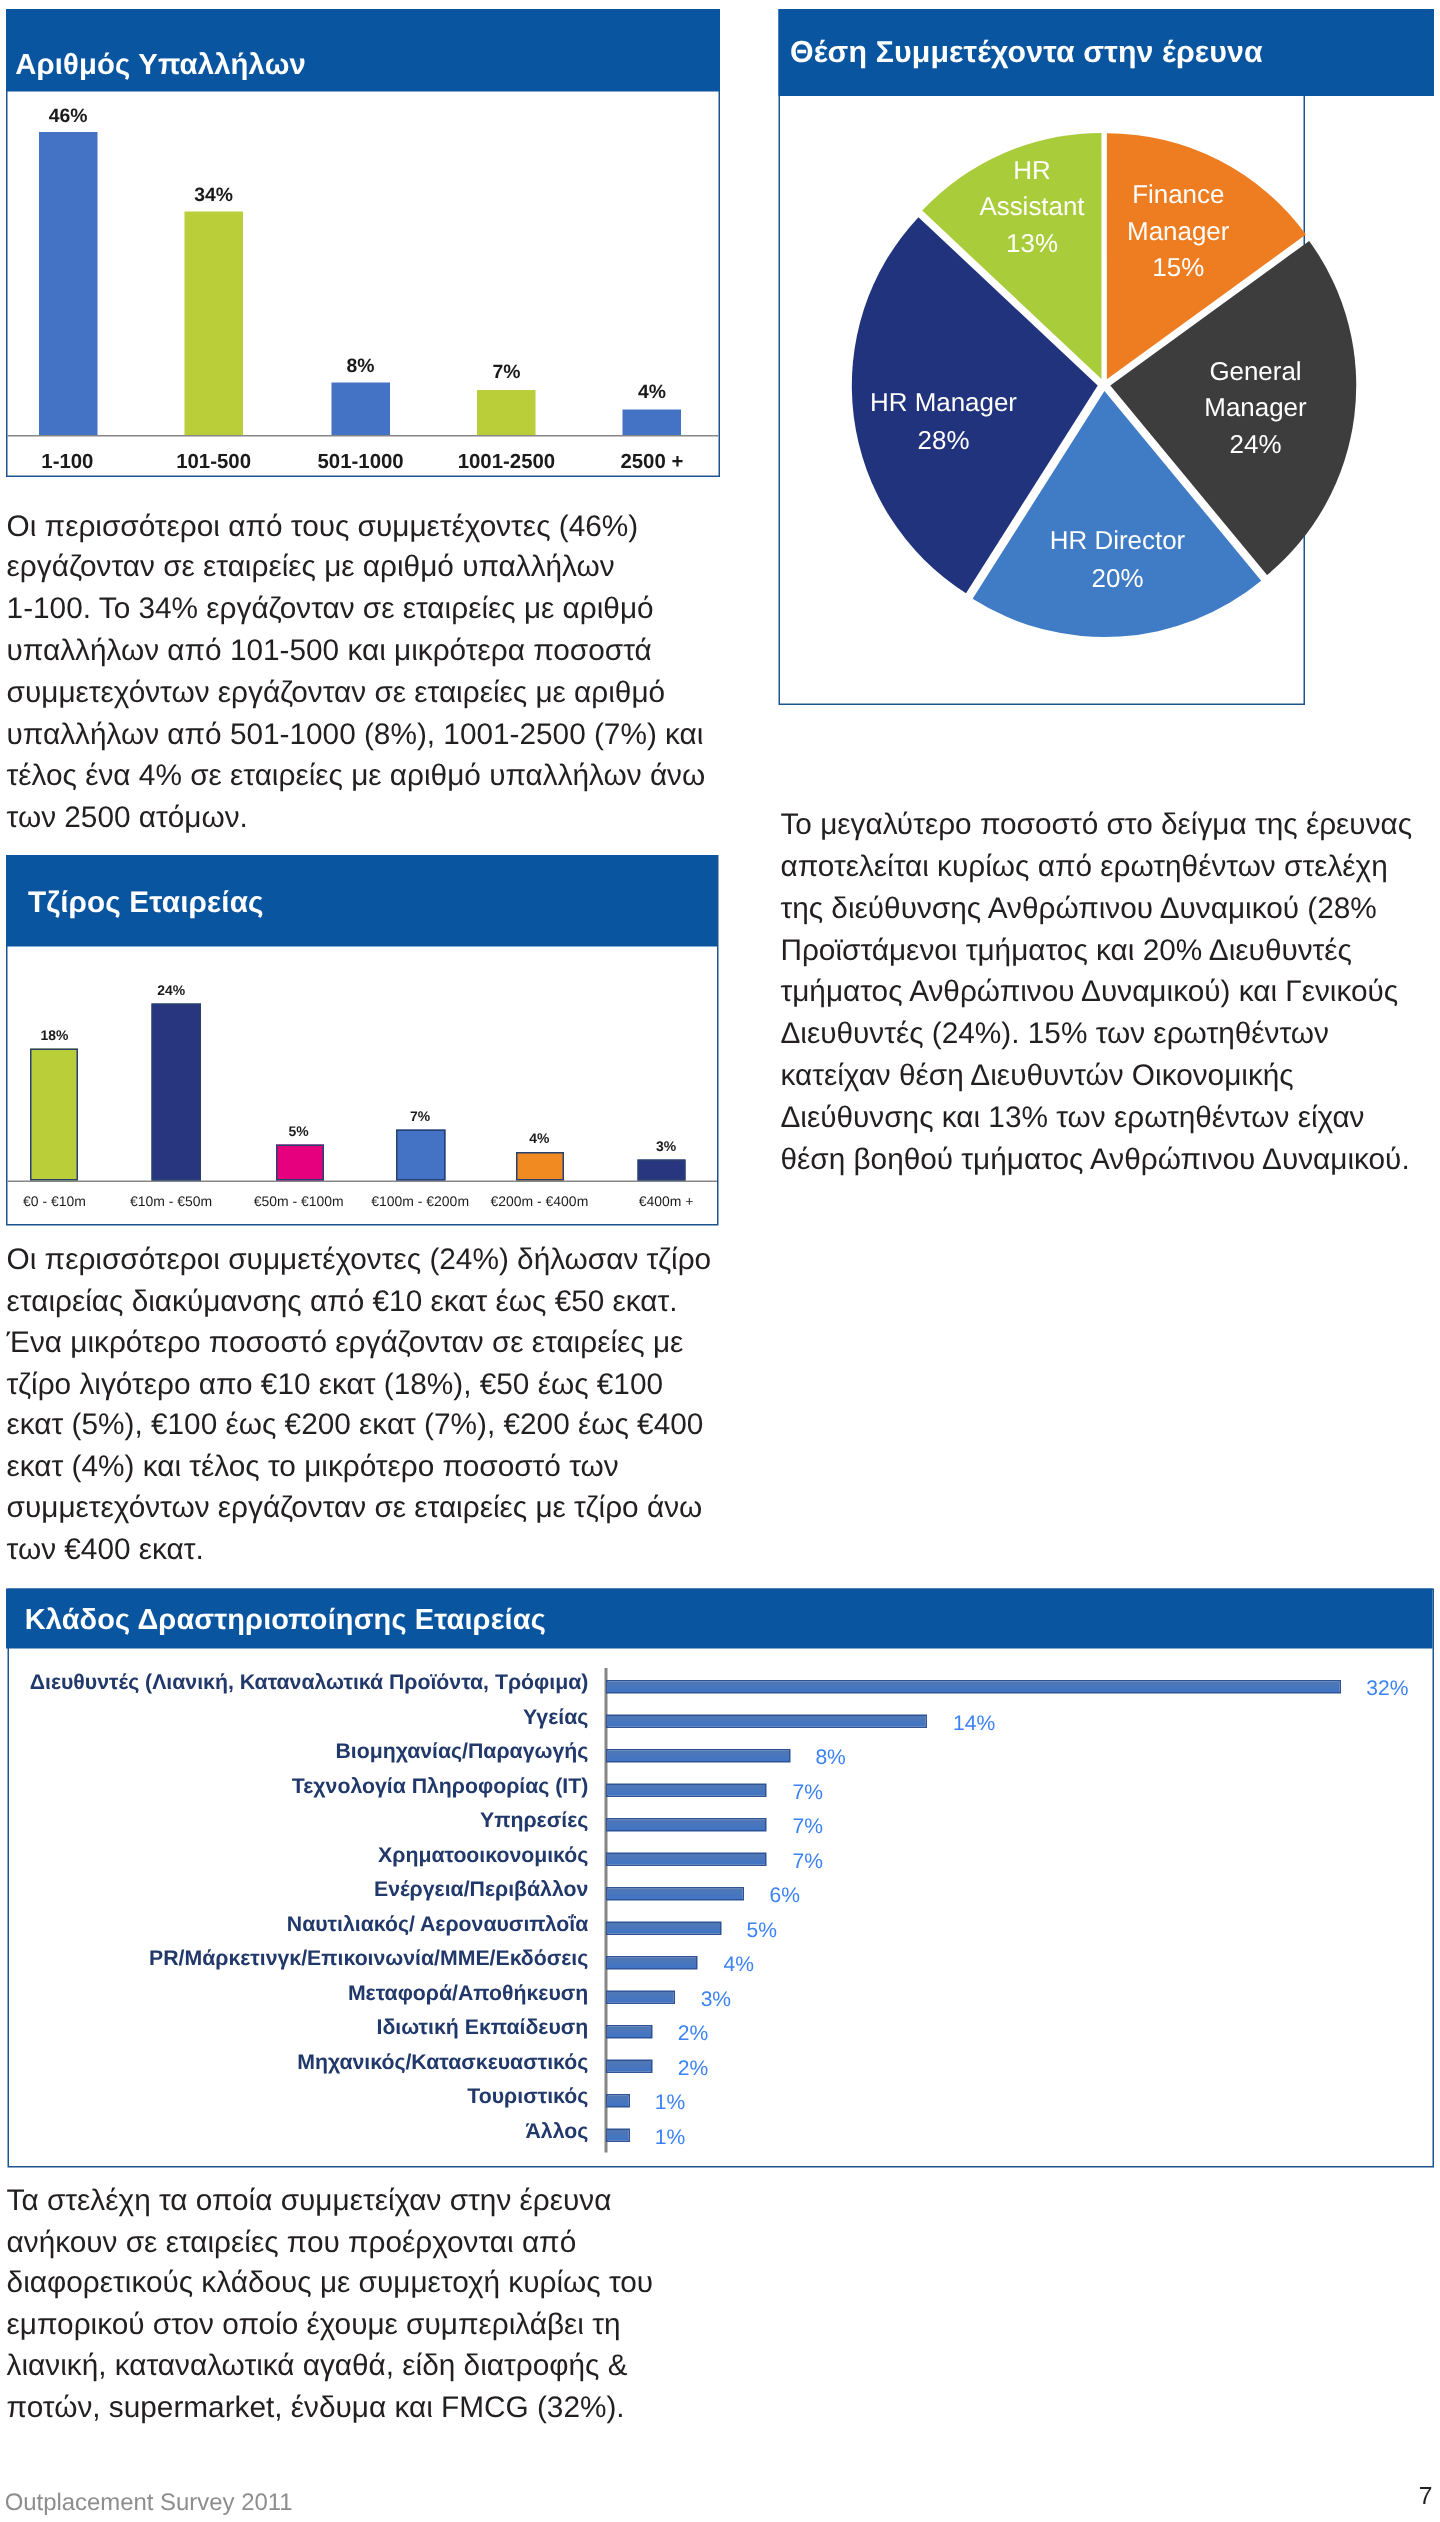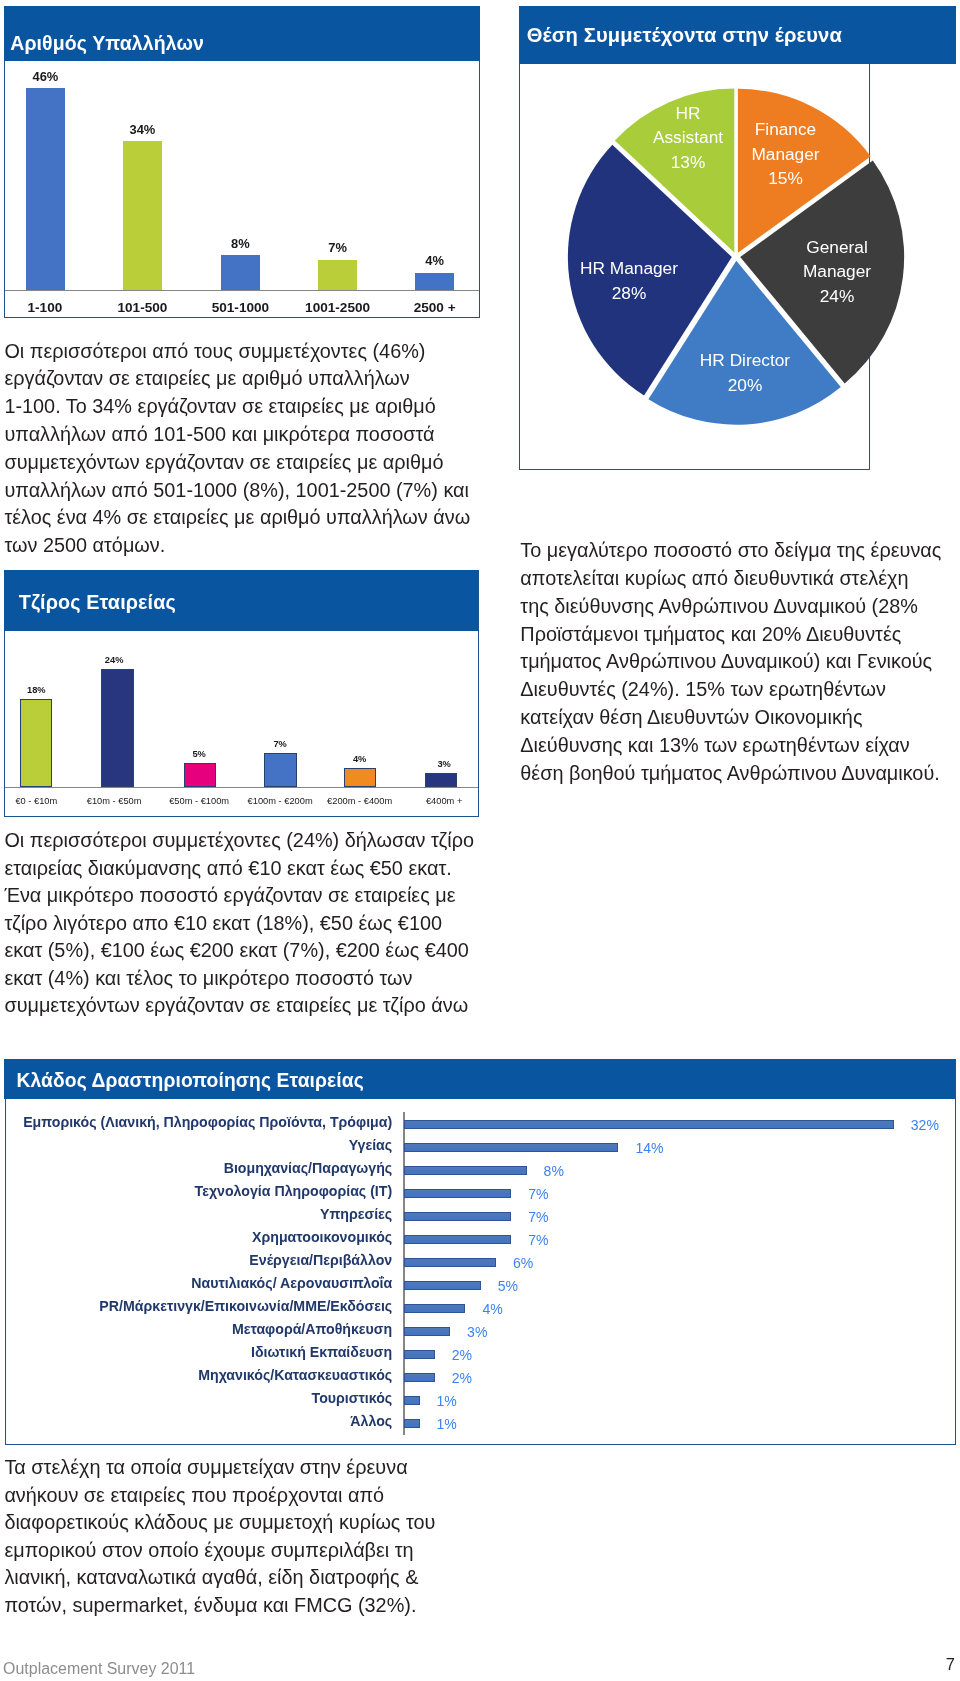--- a/index.html
+++ b/index.html
@@ -127,21 +127,21 @@
       <div class="bar" style="box-sizing:border-box;border:0.6px solid #2e5496;left:400.0px;top:152.9px;width:107.1px;height:9.6px;background:linear-gradient(to bottom,#5078b4,#4174c6);"></div>
       <div class="bar" style="box-sizing:border-box;border:0.6px solid #2e5496;left:400.0px;top:175.9px;width:107.1px;height:9.6px;background:linear-gradient(to bottom,#5078b4,#4174c6);"></div>
       <div class="bar" style="box-sizing:border-box;border:0.6px solid #2e5496;left:400.0px;top:198.9px;width:91.8px;height:9.6px;background:linear-gradient(to bottom,#5078b4,#4174c6);"></div>
       <div class="bar" style="box-sizing:border-box;border:0.6px solid #2e5496;left:400.0px;top:221.9px;width:76.5px;height:9.6px;background:linear-gradient(to bottom,#5078b4,#4174c6);"></div>
       <div class="bar" style="box-sizing:border-box;border:0.6px solid #2e5496;left:400.0px;top:244.9px;width:61.2px;height:9.6px;background:linear-gradient(to bottom,#5078b4,#4174c6);"></div>
       <div class="bar" style="box-sizing:border-box;border:0.6px solid #2e5496;left:400.0px;top:267.9px;width:45.9px;height:9.6px;background:linear-gradient(to bottom,#5078b4,#4174c6);"></div>
       <div class="bar" style="box-sizing:border-box;border:0.6px solid #2e5496;left:400.0px;top:290.9px;width:30.6px;height:9.6px;background:linear-gradient(to bottom,#5078b4,#4174c6);"></div>
       <div class="bar" style="box-sizing:border-box;border:0.6px solid #2e5496;left:400.0px;top:313.9px;width:30.6px;height:9.6px;background:linear-gradient(to bottom,#5078b4,#4174c6);"></div>
       <div class="bar" style="box-sizing:border-box;border:0.6px solid #2e5496;left:400.0px;top:336.9px;width:15.3px;height:9.6px;background:linear-gradient(to bottom,#5078b4,#4174c6);"></div>
       <div class="bar" style="box-sizing:border-box;border:0.6px solid #2e5496;left:400.0px;top:359.9px;width:15.3px;height:9.6px;background:linear-gradient(to bottom,#5078b4,#4174c6);"></div>
-      <div class="sectorcat" style="left:-4.6px;top:55.7px;width:392.6px;font-size:14.18px;line-height:17px;">Εμπορικός (Λιανική, Πληροφορίας Προϊόντα, Τρόφιμα)</div>
+      <div class="sectorcat" style="left:-4.6px;top:55.7px;width:392.6px;font-size:14.18px;line-height:17px;">Διευθυντές (Λιανική, Καταναλωτικά Προϊόντα, Τρόφιμα)</div>
       <div class="sectorcat" style="left:-4.6px;top:78.7px;width:392.6px;font-size:14.18px;line-height:17px;">Υγείας</div>
       <div class="sectorcat" style="left:-4.6px;top:101.7px;width:392.6px;font-size:14.18px;line-height:17px;">Βιομηχανίας/Παραγωγής</div>
       <div class="sectorcat" style="left:-4.6px;top:147.7px;width:392.6px;font-size:14.18px;line-height:17px;">Υπηρεσίες</div>
       <div class="sectorcat" style="left:-4.6px;top:124.7px;width:392.6px;font-size:14.18px;line-height:17px;">Τεχνολογία Πληροφορίας (ΙΤ)</div>
       <div class="sectorcat" style="left:-4.6px;top:170.7px;width:392.6px;font-size:14.18px;line-height:17px;">Χρηματοοικονομικός</div>
       <div class="sectorcat" style="left:-4.6px;top:193.7px;width:392.6px;font-size:14.18px;line-height:17px;">Ενέργεια/Περιβάλλον</div>
       <div class="sectorcat" style="left:-4.6px;top:216.7px;width:392.6px;font-size:14.18px;line-height:17px;">Ναυτιλιακός/ Αεροναυσιπλοΐα</div>
       <div class="sectorcat" style="left:-4.6px;top:239.7px;width:392.6px;font-size:14.18px;line-height:17px;">PR/Μάρκετινγκ/Επικοινωνία/ΜΜΕ/Εκδόσεις</div>
       <div class="sectorcat" style="left:-4.6px;top:262.7px;width:392.6px;font-size:14.18px;line-height:17px;">Μεταφορά/Αποθήκευση</div>
       <div class="sectorcat" style="left:-4.6px;top:285.7px;width:392.6px;font-size:14.18px;line-height:17px;">Ιδιωτική Εκπαίδευση</div>
@@ -170,38 +170,39 @@
     <div>εργάζονταν σε εταιρείες με αριθμό υπαλλήλων</div>
     <div>1-100. Το 34% εργάζονταν σε εταιρείες με αριθμό</div>
     <div>υπαλλήλων από 101-500 και μικρότερα ποσοστά</div>
     <div>συμμετεχόντων εργάζονταν σε εταιρείες με αριθμό</div>
     <div>υπαλλήλων από 501-1000 (8%), 1001-2500 (7%) και</div>
     <div>τέλος ένα 4% σε εταιρείες με αριθμό υπαλλήλων άνω</div>
     <div>των 2500 ατόμων.</div>
   </div>
   <div class="ptext" style="left:520.3px;top:537.2px;width:440px;font-size:19.85px;line-height:27.8px;">
     <div>Το μεγαλύτερο ποσοστό στο δείγμα της έρευνας</div>
-    <div>αποτελείται κυρίως από διευθυντικά στελέχη</div>
+    <div>αποτελείται κυρίως από ερωτηθέντων στελέχη</div>
     <div>της διεύθυνσης Ανθρώπινου Δυναμικού (28%</div>
     <div>Προϊστάμενοι τμήματος και 20% Διευθυντές</div>
     <div>τμήματος Ανθρώπινου Δυναμικού) και Γενικούς</div>
     <div>Διευθυντές (24%). 15% των ερωτηθέντων</div>
     <div>κατείχαν θέση Διευθυντών Οικονομικής</div>
     <div>Διεύθυνσης και 13% των ερωτηθέντων είχαν</div>
     <div>θέση βοηθού τμήματος Ανθρώπινου Δυναμικού.</div>
   </div>
 
   <div class="ptext" style="left:4.4px;top:827.4px;width:500px;font-size:19.85px;line-height:27.5px;">
     <div>Οι περισσότεροι συμμετέχοντες (24%) δήλωσαν τζίρο</div>
     <div>εταιρείας διακύμανσης από €10 εκατ έως €50 εκατ.</div>
     <div>Ένα μικρότερο ποσοστό εργάζονταν σε εταιρείες με</div>
     <div>τζίρο λιγότερο απο  €10 εκατ (18%), €50 έως €100</div>
     <div>εκατ (5%), €100 έως €200 εκατ (7%), €200 έως €400</div>
     <div>εκατ (4%) και τέλος το μικρότερο ποσοστό των</div>
     <div>συμμετεχόντων εργάζονταν σε εταιρείες με τζίρο άνω</div>
+    <div>των €400 εκατ.</div>
   </div>
   <div class="ptext" style="left:4.4px;top:1454.4px;width:500px;font-size:19.85px;line-height:27.5px;">
     <div>Τα στελέχη τα οποία συμμετείχαν στην έρευνα</div>
     <div>ανήκουν σε εταιρείες που προέρχονται από</div>
     <div>διαφορετικούς κλάδους με συμμετοχή κυρίως του</div>
     <div>εμπορικού στον οποίο έχουμε συμπεριλάβει τη</div>
     <div>λιανική, καταναλωτικά αγαθά, είδη διατροφής &amp;</div>
     <div>ποτών, supermarket, ένδυμα και FMCG (32%).</div>
   </div>
   <div class="footer-label" style="position:absolute;left:3.1px;top:1658.8px;font-size:15.95px;line-height:19px;color:#8d8d8d;">Outplacement Survey 2011</div>

